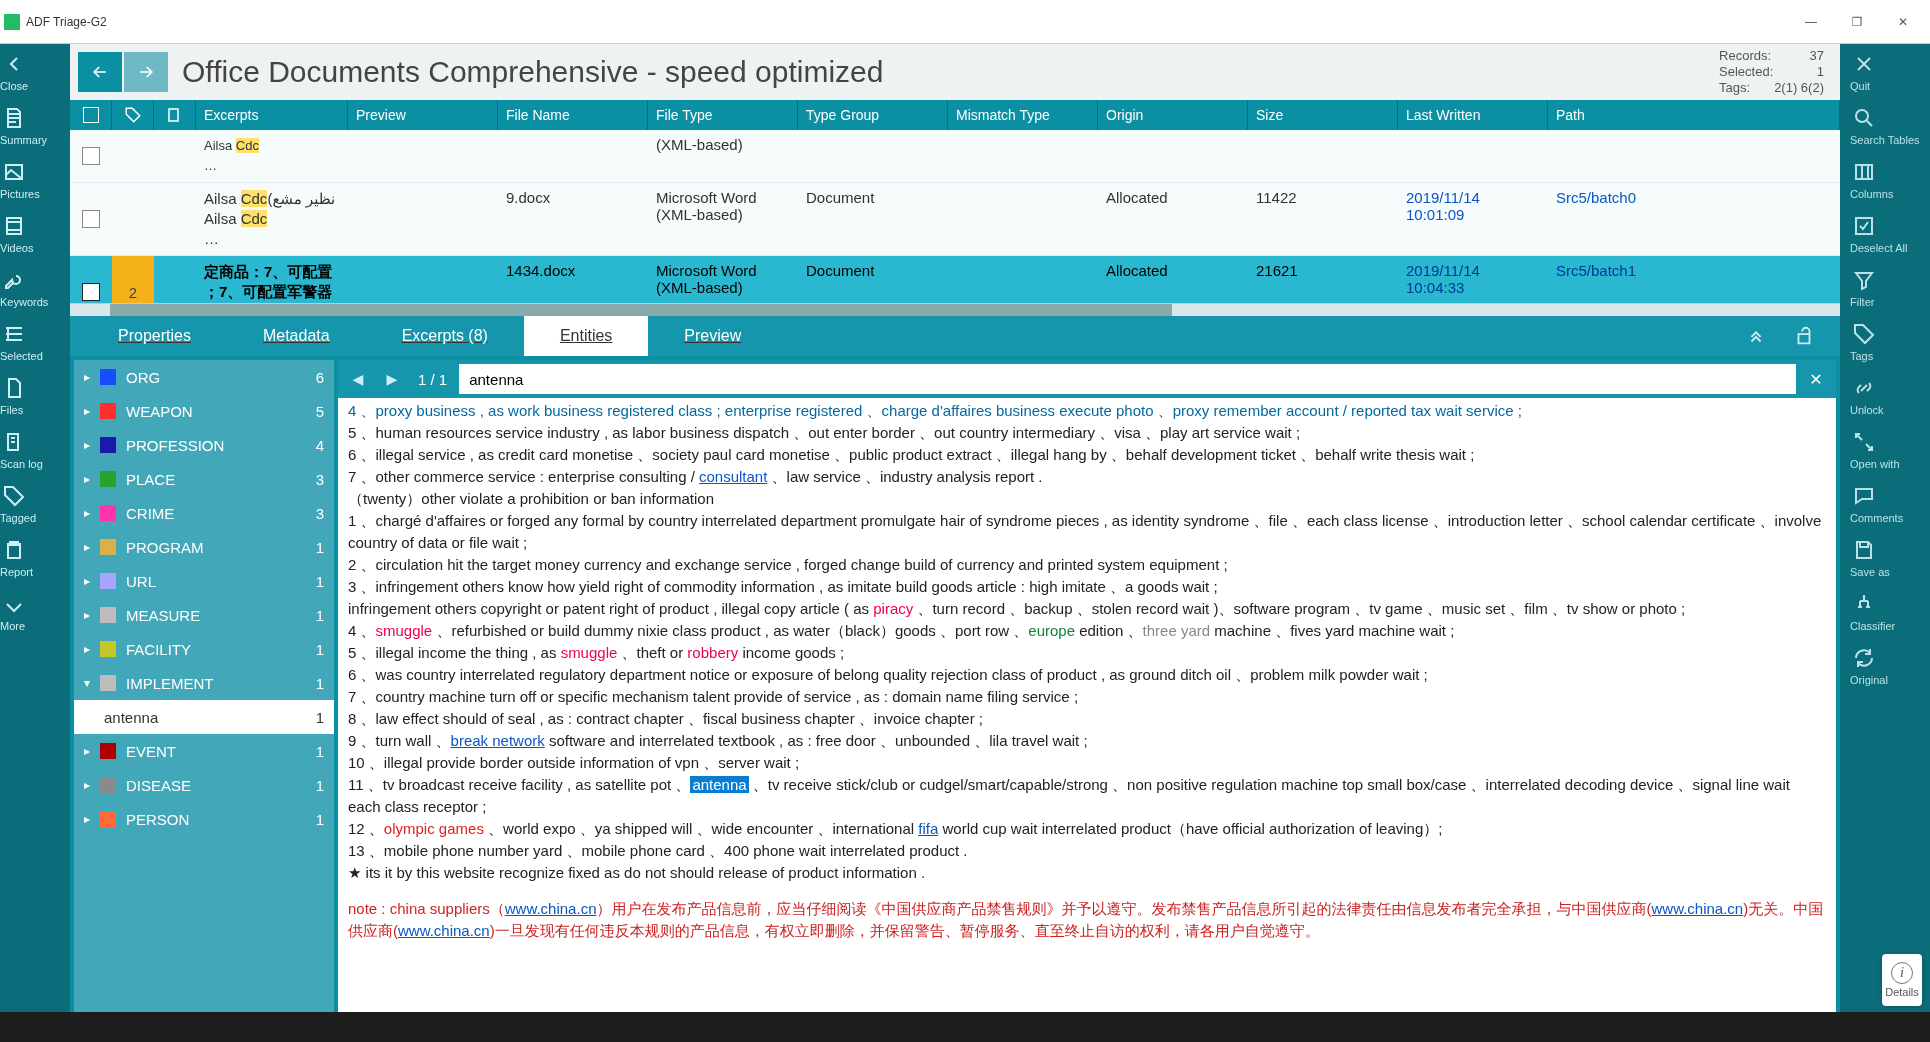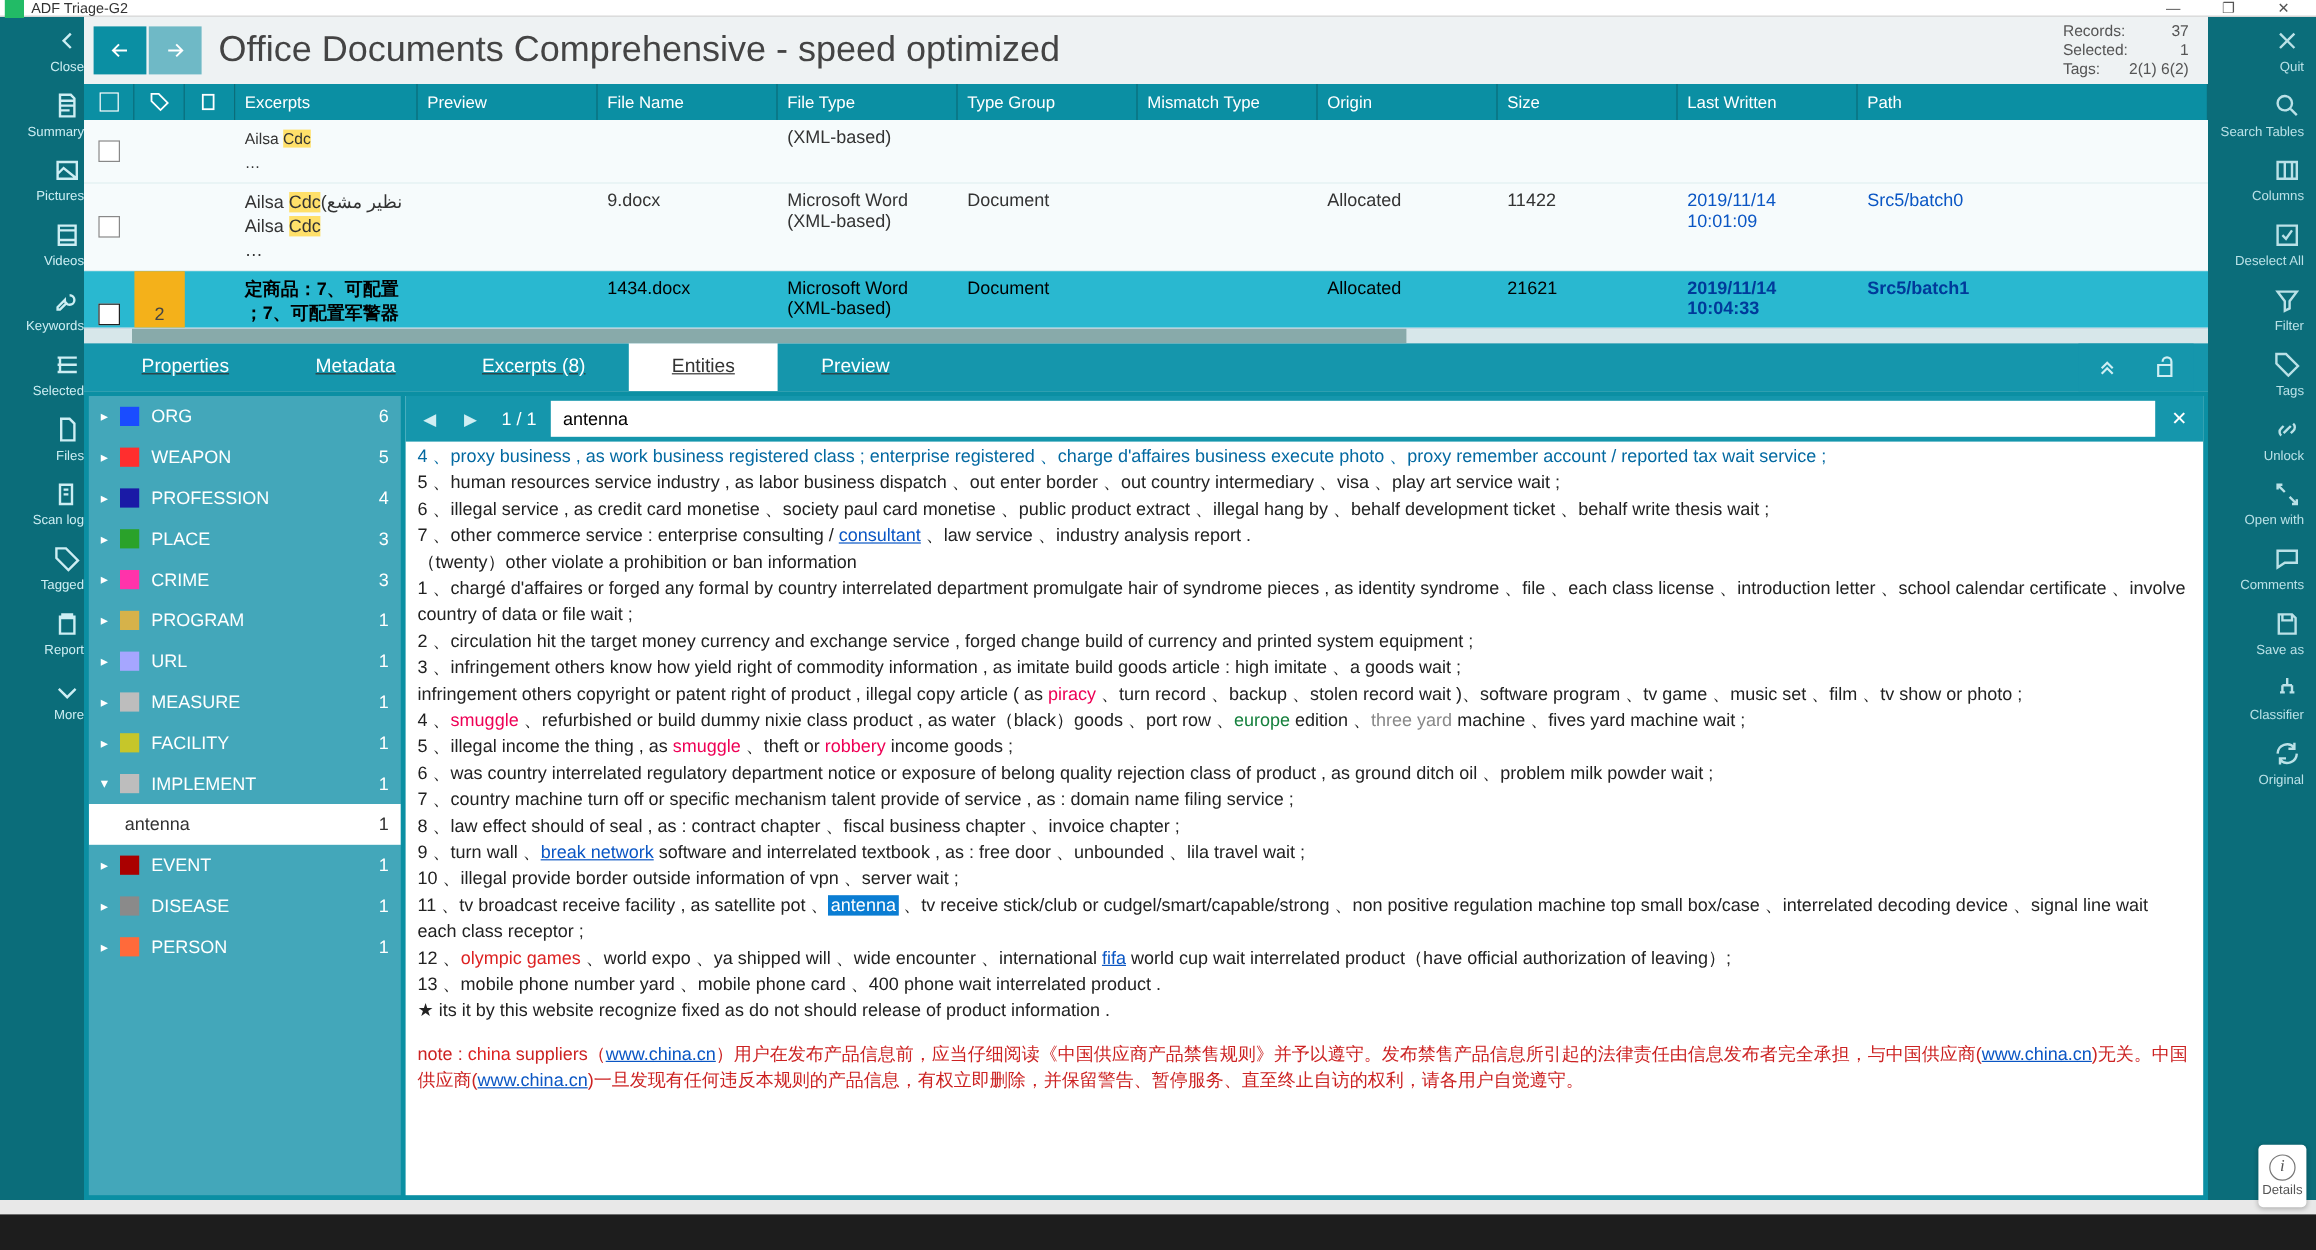--- a/index.html
+++ b/index.html
@@ -1,29 +1,29 @@
 <!DOCTYPE html>
 <html><head>
 <meta charset="utf-8">
 <style>
 * { margin:0; padding:0; box-sizing:border-box; font-family:"Segoe UI",Arial,sans-serif; }
 body { width:1930px; height:1042px; background:#e8e8e8; overflow:hidden; font-size:14px; color:#333; }
 
 
-.titlebar { height:14px; background:#fff; display:flex; align-items:center; padding:0 4px; border-bottom:1px solid #ccc; position:relative;}
+.titlebar { height:44px; background:#fff; display:flex; align-items:center; padding:0 4px; border-bottom:1px solid #ccc; position:relative;}
 .titlebar .appicon { width:16px; height:16px; background:#2b6; margin-right:6px;}
 .titlebar .title { font-size:12px; color:#333;}
 .titlebar .winbtns { margin-left:auto; display:flex; }
 .titlebar .winbtn { width:46px; height:26px; display:flex; align-items:center; justify-content:center; color:#555; font-size:12px;}
 
 .wrap { display:flex; height:calc(100% - 26px - 30px); }
 
 
 .rail { width:70px; background:#0b6d7a; display:flex; flex-direction:column; align-items:center; }
-.rail-item { width:70px; padding:6px 0; display:flex; flex-direction:column; align-items:flex-end; color:#cdeef3; font-size:11px; cursor:pointer;}
+.rail-item { width:70px; padding:6px 0; display:flex; flex-direction:column; align-items:flex-start; color:#cdeef3; font-size:11px; cursor:pointer;}
 .rail-item .ri-icon { width:28px; height:28px; margin-bottom:2px; display:flex; align-items:center; justify-content:center;}
 .rail-item svg { stroke:#cdeef3; fill:none; stroke-width:2;}
 
 
 .rrail { width:90px; background:#0b6d7a; display:flex; flex-direction:column; align-items:center;}
 .rrail .rail-item { opacity:.9;}
 
 
 .main { flex:1; display:flex; flex-direction:column; background:#f0f0f0; min-width:0;}
 .header { height:56px; background:#eef2f3; display:flex; align-items:center; padding:0 8px; position:relative;}
@@ -47,21 +47,21 @@
 .col-mis{width:150px;}
 .col-orig{width:150px;}
 .col-size{width:150px;}
 .col-lwr{width:150px;}
 .col-path{flex:1;}
 
 .tbody { background:#f6fbfc; max-height:174px; overflow:hidden; border-bottom:1px solid #bcd; position:relative;}
 .row { display:flex; min-height:56px; border-bottom:1px solid #e0eef1; font-size:15px;}
 .row .td { padding:6px 8px; }
 .row.sel { background:#29b8d0; color:#000;}
-.row.sel .td.lwr, .row.sel .td.path { color:#003a9a; font-weight:700;}
+.row.sel .td.lwr, .row.sel .td.path { color:#003a9a; font-weight:400;}
 .row .chk { width:42px; display:flex; align-items:center; justify-content:center;}
 .row .chk .box { width:18px; height:18px; border:1.5px solid #888; background:#fff;}
 .row.sel .chk .box { border-color:#222;}
 .row .tag { width:42px; background:transparent;}
 .row.sel .tag { background:#f4b11a;}
 .row.sel .tag .num{ color:#444; font-weight:400; display:flex; height:100%; align-items:center; justify-content:center;}
 .row .flagc { width:42px;}
 .row .exc { width:152px; line-height:20px;}
 .row .exc .hl { background:#ffe06a;}
 .row .prev{width:150px;} .row .fname{width:150px;} .row .ftype{width:150px;}

